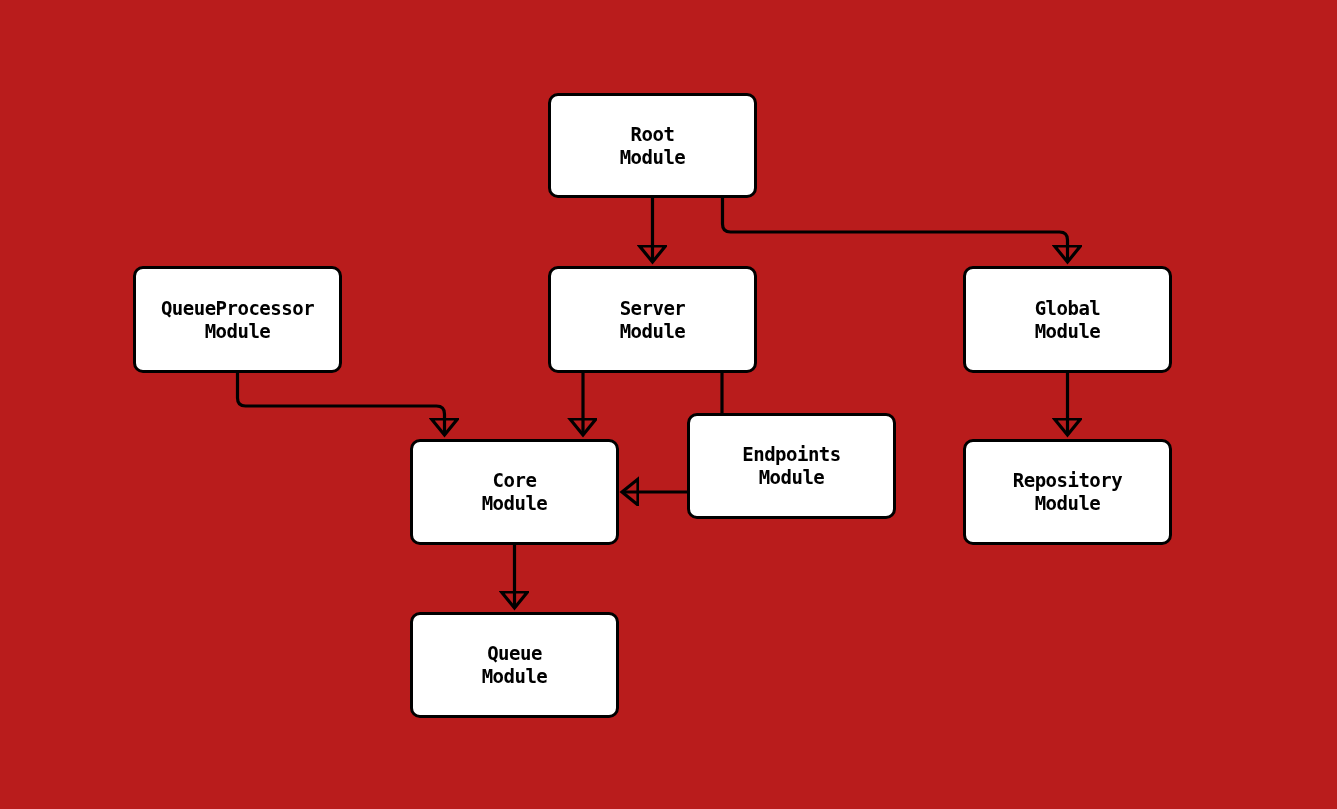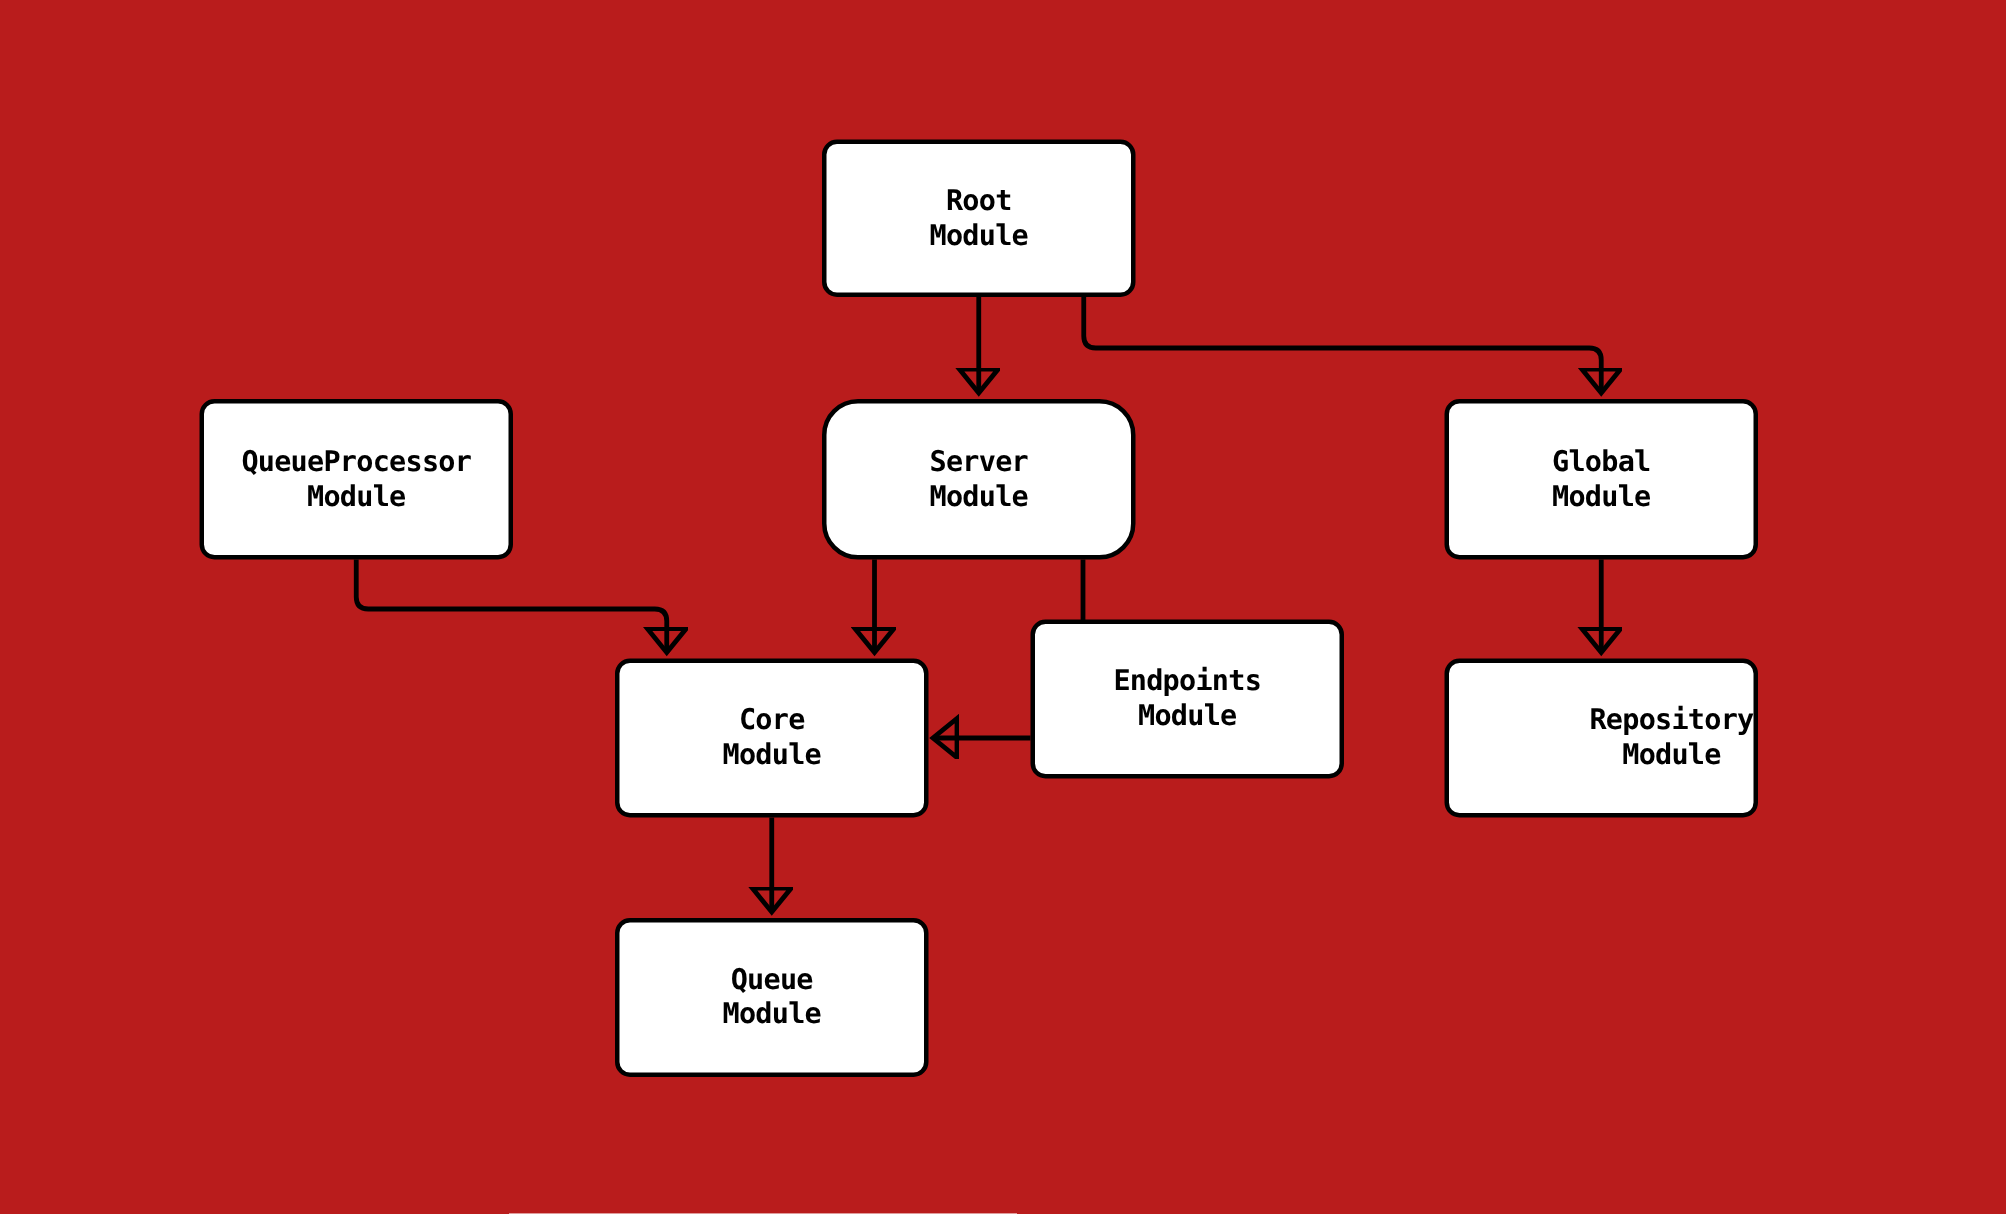--- a/index.html
+++ b/index.html
@@ -44,25 +44,25 @@
     font-size: 19px;
     font-weight: bold;
     line-height: 23px;
     color: #000000;
     white-space: pre-line;
     letter-spacing: -0.5px;
   }
   
   .n-root          { left: 548px;  top: 93px;  height: 105px; }
   .n-queueproc     { left: 133px;  top: 266px; height: 107px; }
-  .n-server        { left: 548px;  top: 266px; height: 107px; border-radius: 24px; }
+  .n-server        { left: 548px;  top: 266px; height: 107px; }
   .n-global        { left: 963px;  top: 266px; height: 107px; justify-content: center; }
   .n-core          { left: 410px;  top: 439px; }
   .n-endpoints     { left: 687px;  top: 413px; }
-  .n-repository    { left: 963px;  top: 439px; justify-content: flex-end; }
+  .n-repository    { left: 963px;  top: 439px; }
   .n-queue         { left: 410px;  top: 612px; align-items: center; }
 </style>
 </head>
 <body>
 
 <div class="canvas">
 
   <svg class="edges" viewBox="0 0 1337 809" xmlns="http://www.w3.org/2000/svg">
     <defs>
       <marker id="arrow" markerWidth="20" markerHeight="30" refX="17" refY="14" orient="auto" markerUnits="userSpaceOnUse">

